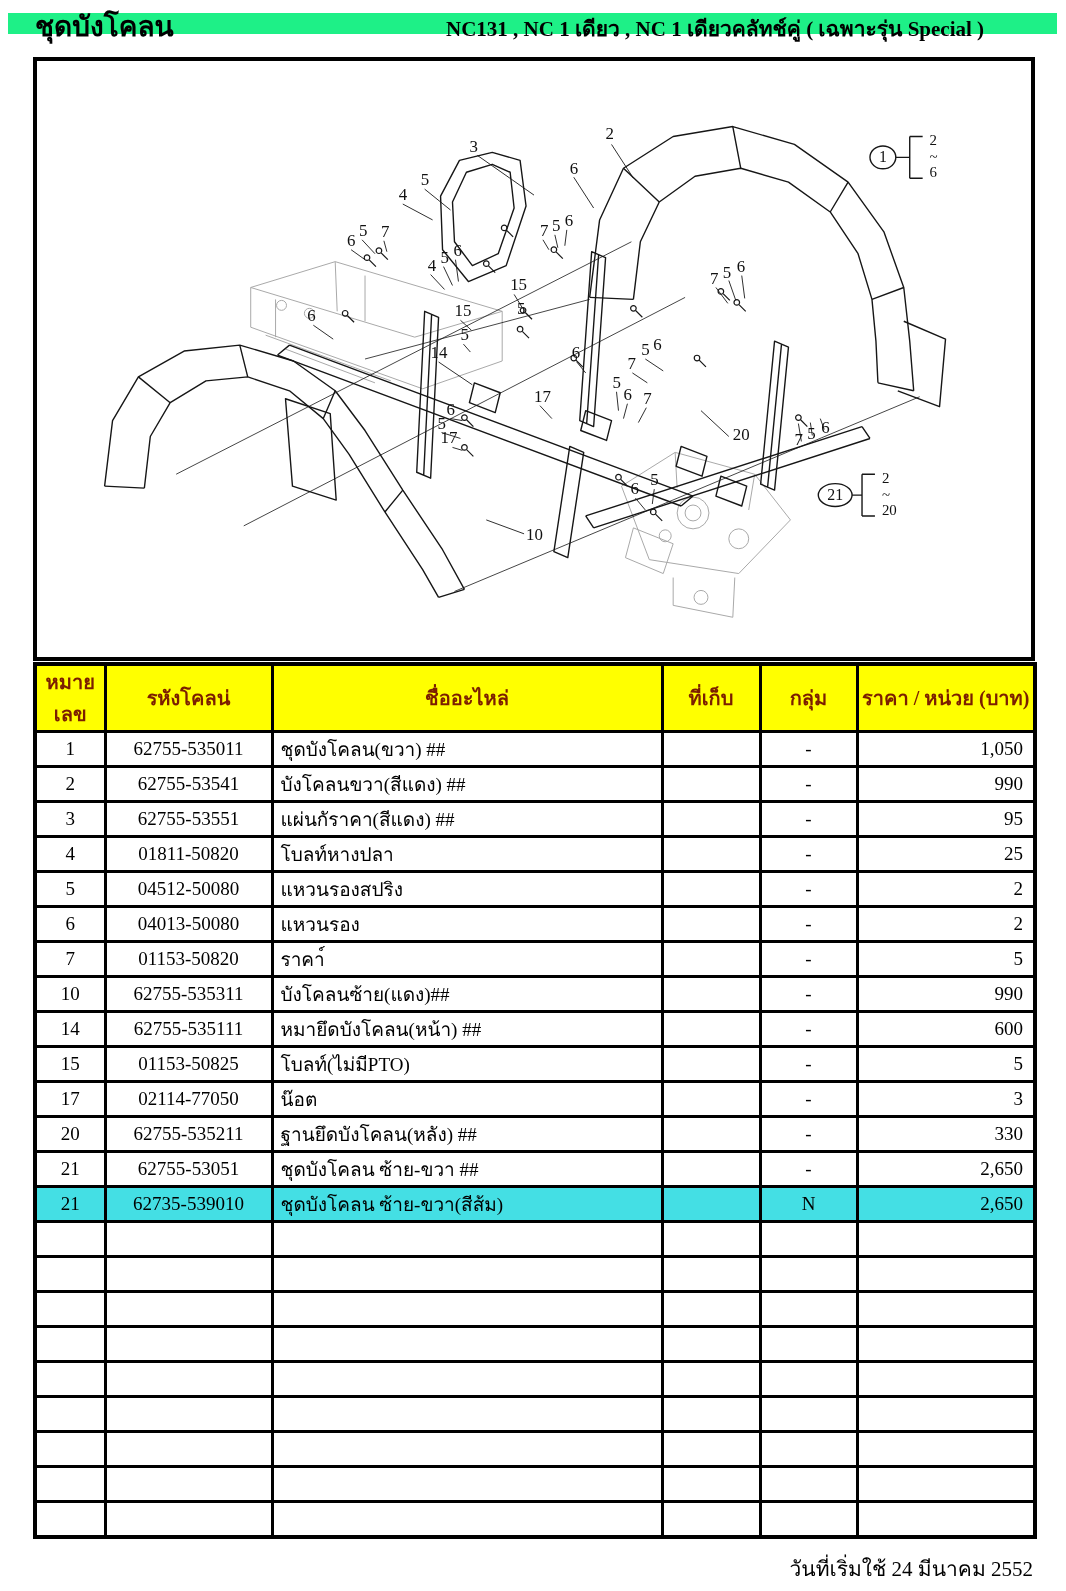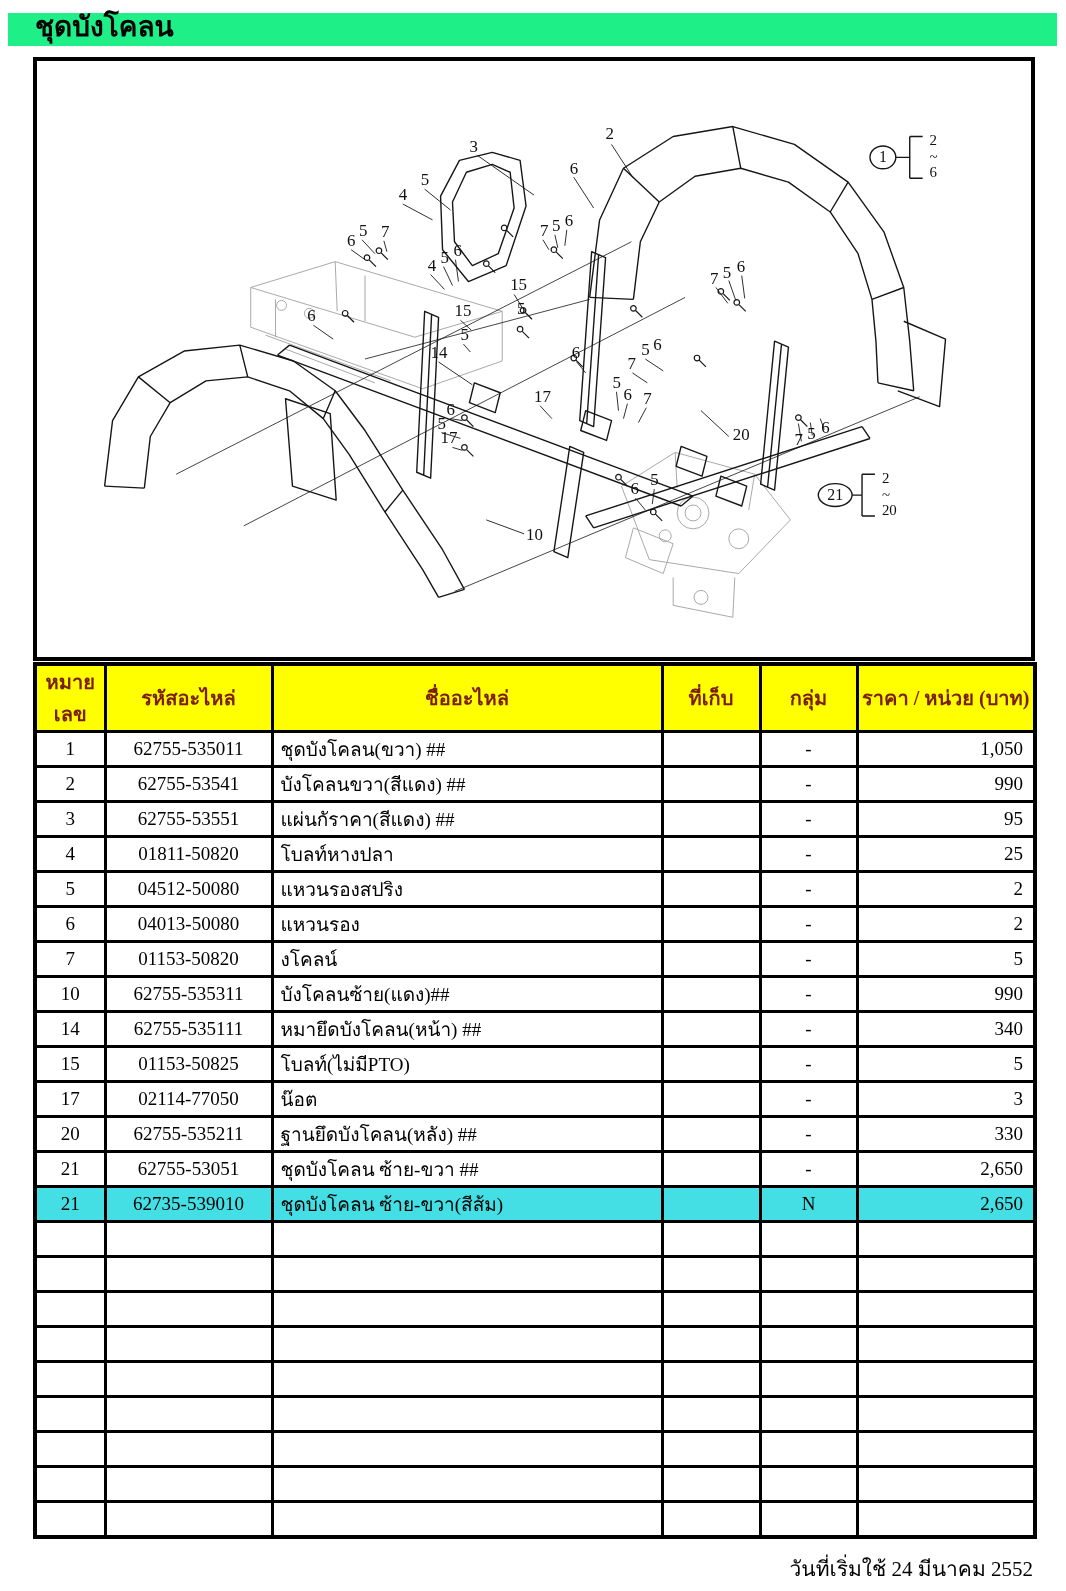--- a/index.html
+++ b/index.html
@@ -2,21 +2,21 @@
 <html style="--green: #1ef087; --yellow: #ffff00; --maroon: #7b1e00; --cyan: #44dfe4;"><head>
 <meta charset="utf-8">
 <style>
   html,body{margin:0;padding:0;}
   body{
     width:1066px;height:1591px;position:relative;background:#fff;
     font-family:"Liberation Serif", serif;color:#000;overflow:hidden;
   }
   
   .band{
-    position:absolute;left:8px;top:13px;width:1049px;height:33px;
+    position:absolute;left:8px;top:13px;width:1049px;height:21px;
     background:var(--green,#1ef087);
   }
   .band-title{
     position:absolute;left:27px;top:-6px;font-size:28px;font-weight:bold;
     white-space:nowrap;line-height:40px;
   }
   .band-subtitle{
     position:absolute;left:438px;top:-2px;font-size:21px;font-weight:bold;
     white-space:nowrap;line-height:36px;
   }
@@ -57,20 +57,21 @@
   .footer{
     position:absolute;left:33px;top:1552px;width:1000px;text-align:right;
     font-size:21px;white-space:nowrap;
   }
 </style>
 </head>
 <body>
 
 <div class="band">
   <div class="band-title">ชุดบังโคลน</div>
+  <div class="band-subtitle">NC131 , NC 1 เดียว , NC 1 เดียวคลัทช์คู่ ( เฉพาะรุ่น Special )</div>
 </div>
 
 <div class="diagram-box">
   <svg viewBox="0 0 1000 600" preserveAspectRatio="none">
     <defs>
       <g id="bolt" class="bolt">
         <circle r="2.8"></circle>
         <path d="M2.2,2.2 L9,9"></path>
       </g>
     </defs>
@@ -236,21 +237,21 @@
       <col style="width:97px">
       <col style="width:178px">
   </colgroup>
   <thead>
     <tr id="header-row">
         <th>
           <div>หมาย</div>
           <div>เลข</div>
         </th>
         <th>
-          <div>รหัสอะไหล่</div>
+          <div>รหังโคลน่</div>
         </th>
         <th>
           <div>ชื่ออะไหล่</div>
         </th>
         <th>
           <div>ที่เก็บ</div>
         </th>
         <th>
           <div>กลุ่ม</div>
         </th>
@@ -304,40 +305,40 @@
         <td class="c-no">6</td>
         <td class="c-code">04013-50080</td>
         <td class="c-name">แหวนรอง</td>
         <td class="c-loc"></td>
         <td class="c-grp">-</td>
         <td class="c-price">2</td>
       </tr>
       <tr>
         <td class="c-no">7</td>
         <td class="c-code">01153-50820</td>
-        <td class="c-name">งโคลน์</td>
+        <td class="c-name">ราคา์</td>
         <td class="c-loc"></td>
         <td class="c-grp">-</td>
         <td class="c-price">5</td>
       </tr>
       <tr>
         <td class="c-no">10</td>
         <td class="c-code">62755-535311</td>
         <td class="c-name">บังโคลนซ้าย(แดง)##</td>
         <td class="c-loc"></td>
         <td class="c-grp">-</td>
         <td class="c-price">990</td>
       </tr>
       <tr>
         <td class="c-no">14</td>
         <td class="c-code">62755-535111</td>
         <td class="c-name">หมายึดบังโคลน(หน้า) ##</td>
         <td class="c-loc"></td>
         <td class="c-grp">-</td>
-        <td class="c-price">340</td>
+        <td class="c-price">600</td>
       </tr>
       <tr>
         <td class="c-no">15</td>
         <td class="c-code">01153-50825</td>
         <td class="c-name">โบลท์(ไม่มีPTO)</td>
         <td class="c-loc"></td>
         <td class="c-grp">-</td>
         <td class="c-price">5</td>
       </tr>
       <tr>

